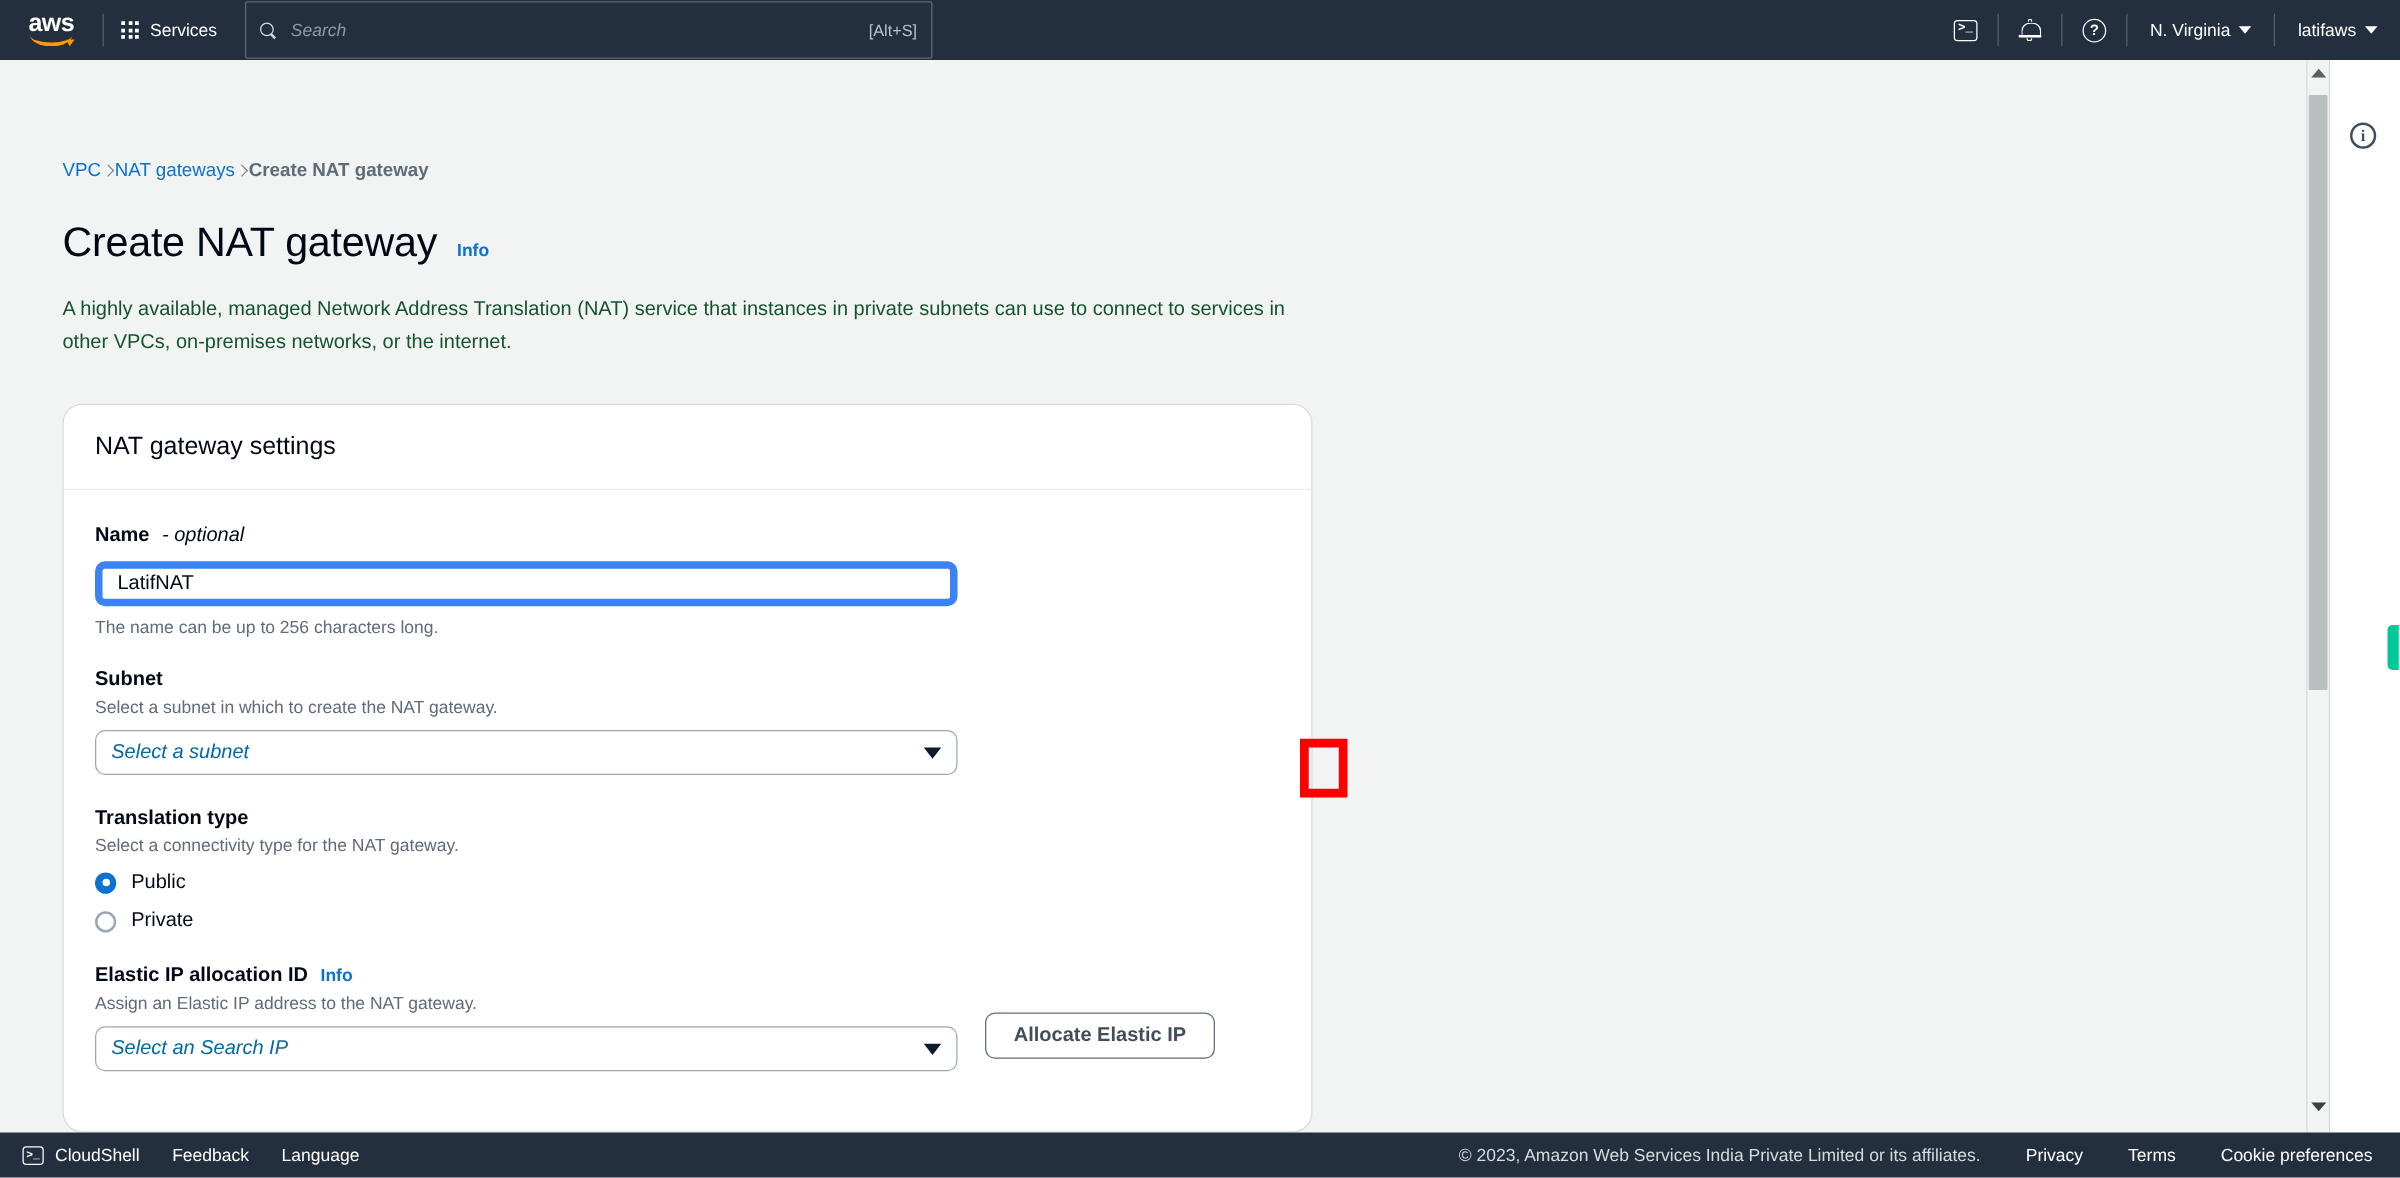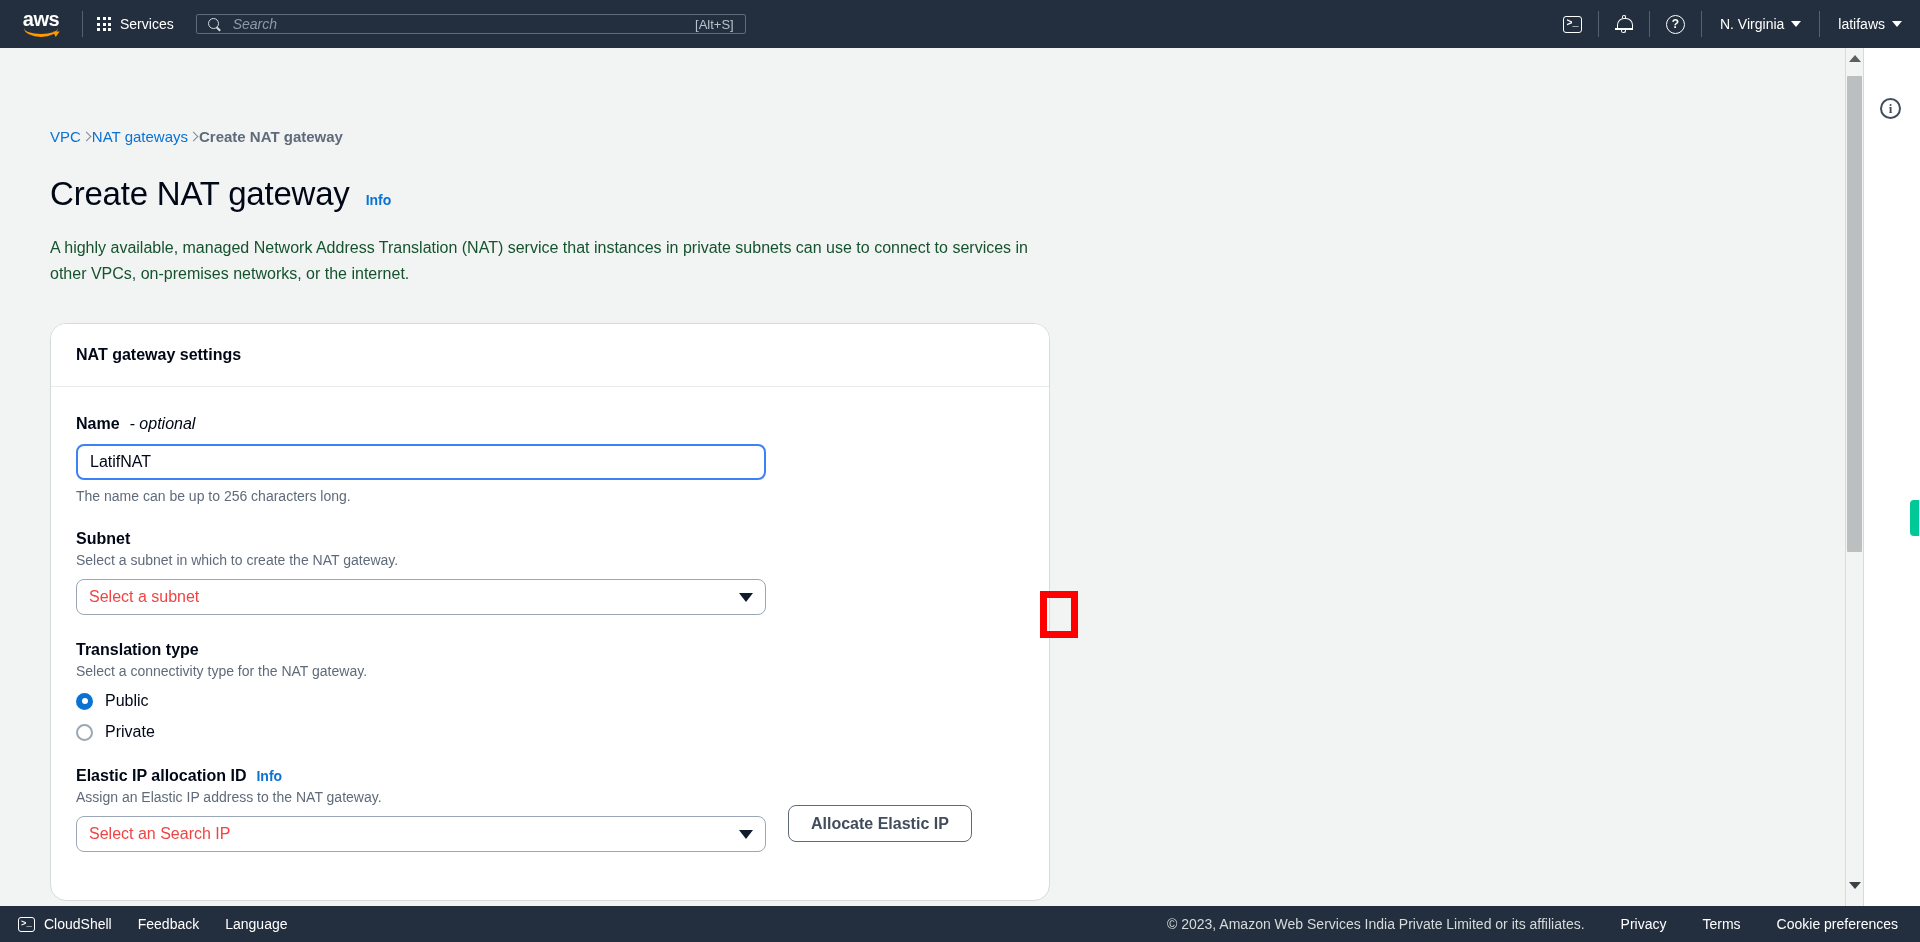--- a/index.html
+++ b/index.html
@@ -48,21 +48,21 @@
     height: 48px; padding: 0 14px; cursor: pointer;
     font-size: 14px; color: #ffffff;
   }
   .grid-icon {
     display: grid; grid-template-columns: repeat(3, 3px);
     grid-template-rows: repeat(3, 3px); gap: 2.5px;
   }
   .grid-icon i { background: #ffffff; width: 3px; height: 3px; display: block; }
 
   .search-wrap {
-    flex: 0 0 auto; width: 550px; height: 20px; margin-left: 8px;
+    flex: 0 0 auto; width: 550px; height: 46px; margin-left: 8px;
     background: #232f3e; border: 1px solid #5f6b7a; border-radius: 2px;
     display: flex; align-items: center; padding: 0 11px; cursor: text;
   }
   .search-icon { width: 15px; height: 15px; position: relative; flex: 0 0 15px; margin-right: 10px; }
   .search-icon::before {
     content: ""; position: absolute; width: 9px; height: 9px;
     border: 1.6px solid #d5dbdb; border-radius: 50%; left: 0; top: 1px;
   }
   .search-icon::after {
     content: ""; position: absolute; width: 5px; height: 1.7px;
@@ -148,42 +148,42 @@
   }
 
   .card {
     margin-top: 36px; width: 1000px;
     background: #ffffff; border: 1px solid #d5dbdb;
     border-radius: 16px; overflow: hidden;
   }
   .card-header {
     padding: 22px 25px; border-bottom: 1px solid #e9ebed; background: #ffffff;
   }
-  .card-header h2 { font-size: 16px; color: #000716; font-weight: bold; }
+  .card-header h2 { font-size: 20px; color: #000716; font-weight: normal; }
   .card-body { padding: 28px 25px 22px 25px; }
 
   .field { margin-bottom: 26px; }
   .field-label { font-size: 16px; color: #000716; font-weight: bold; display: flex; align-items: baseline; gap: 10px; }
   .field-label .opt { font-weight: normal; font-style: italic; color: #000716; }
   .field-desc { font-size: 14px; color: #5f6b7a; margin-top: 4px; }
   .field-hint { font-size: 14px; color: #5f6b7a; margin-top: 8px; }
 
   .text-input {
     margin-top: 11px; width: 690px; height: 36px;
-    border: 2px solid #3b82f6; border-radius: 8px;
+    border: 6px solid #3b82f6; border-radius: 8px;
     display: flex; align-items: center; padding: 0 12px;
     font-size: 16px; color: #000716; background: #fff; cursor: text;
   }
   .select-box {
     margin-top: 11px; width: 690px; height: 36px;
     border: 1px solid #9ba7b6; border-radius: 8px; background: #fff;
     display: flex; align-items: center; padding: 0 12px;
     font-size: 16px; cursor: pointer;
   }
-  .select-placeholder { flex: 1; color: #ef4444; }
+  .select-placeholder { flex: 1; color: #0369a1; font-style: italic; }
   .select-caret {
     width: 0; height: 0; border-left: 7px solid transparent;
     border-right: 7px solid transparent; border-top: 9px solid #0f1b2a;
   }
 
   .radio-row { display: flex; align-items: center; gap: 12px; margin-top: 13px; cursor: pointer; }
   .radio {
     width: 17px; height: 17px; border-radius: 50%;
     border: 2px solid #9ba7b6; background: #fff; flex: 0 0 17px;
     display: flex; align-items: center; justify-content: center;

